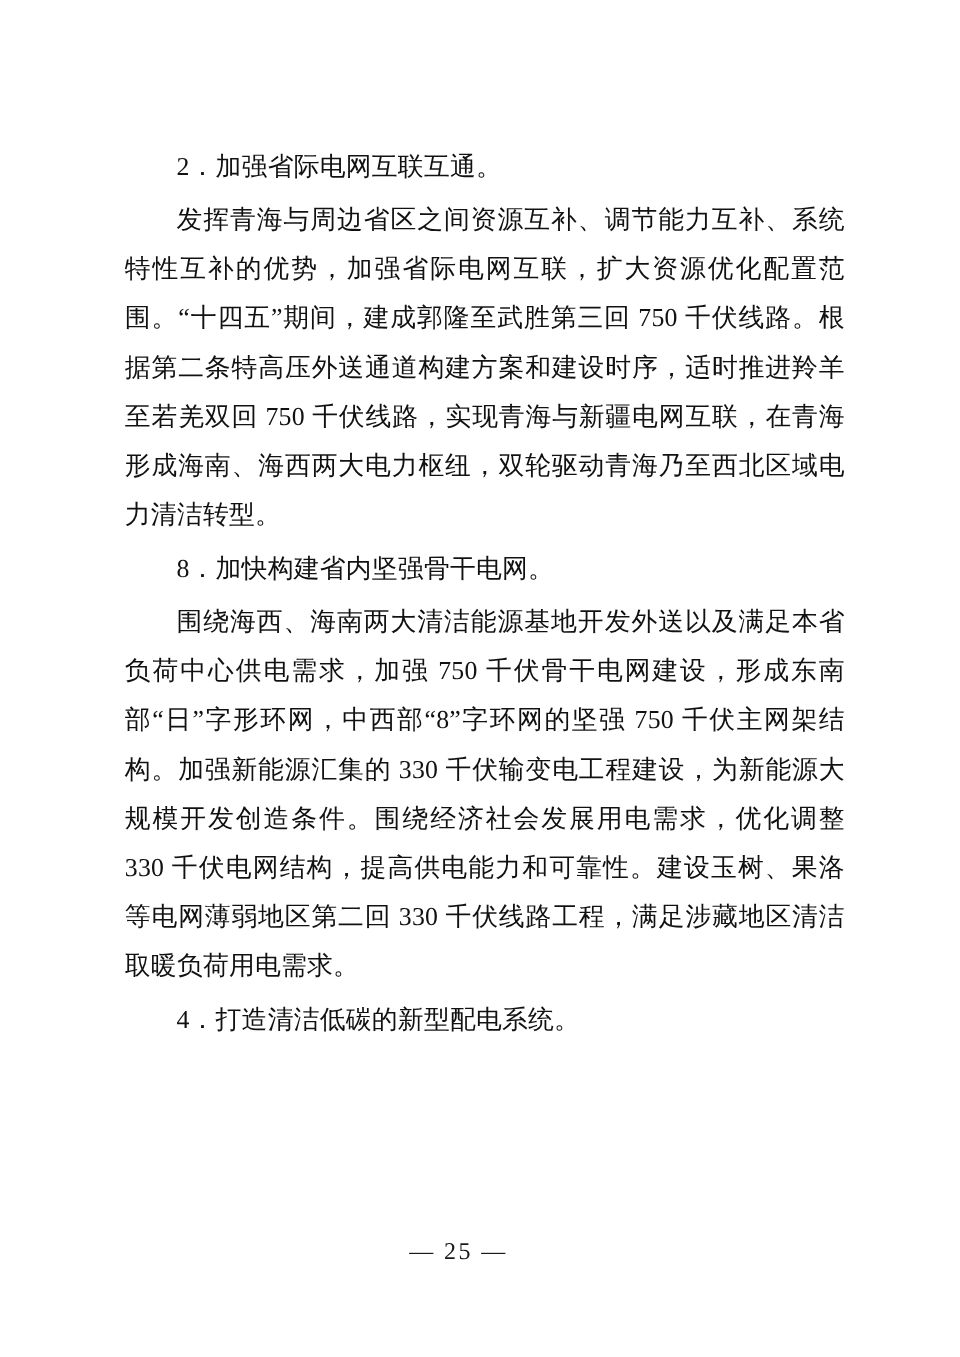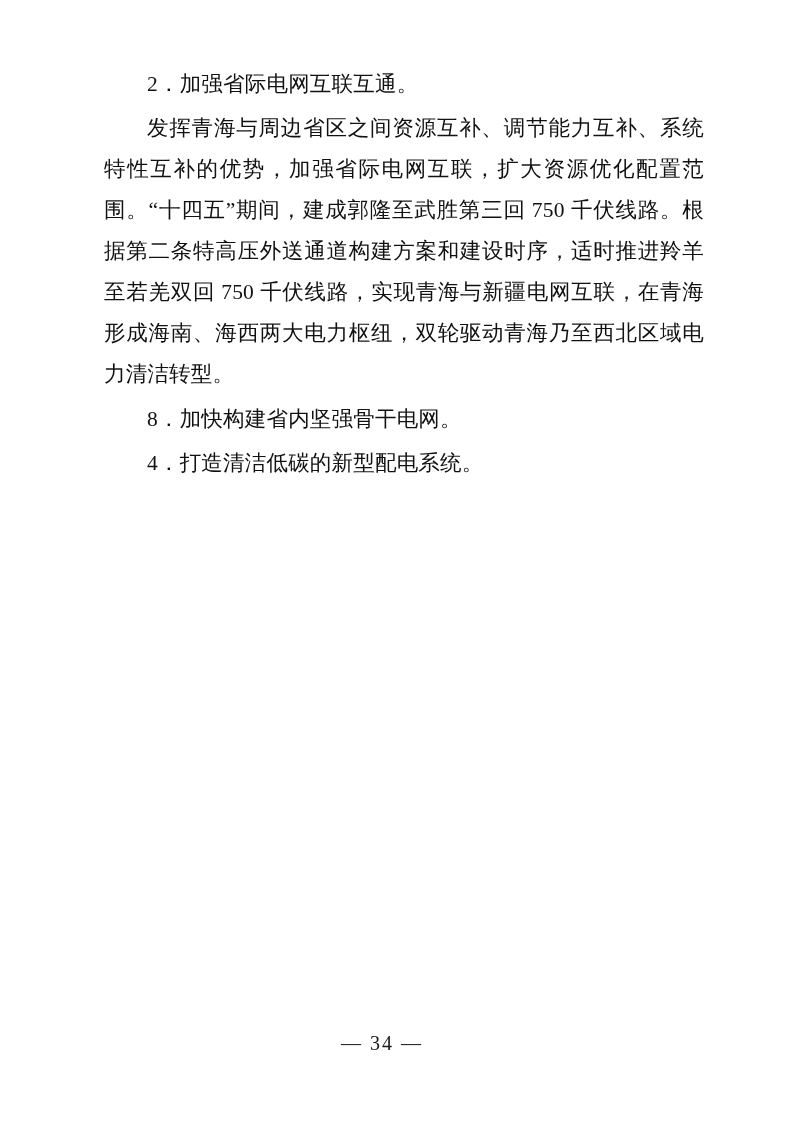--- a/index.html
+++ b/index.html
@@ -12,21 +12,21 @@
     height: 1131px;
     font-family: "Liberation Serif", "DejaVu Serif", serif;
     color: #1a1a1a;
     position: relative;
     overflow: hidden;
   }
   .page {
     width: 800px;
     height: 1131px;
     box-sizing: border-box;
-    padding: 64px 96px 0 104px;
+    padding: 119px 96px 0 104px;
     position: relative;
   }
   .doc-body {
     width: 600px;
   }
   p.para {
     margin: 0 0 4px 0;
     font-size: 21.5px;
     line-height: 41px;
     text-align: justify;
@@ -59,18 +59,19 @@
   }
 </style>
 </head>
 <body>
 
 <div class="page">
   <div class="doc-body">
     <p class="para heading">2．加强省际电网互联互通。</p>
     <p class="para indent">发挥青海与周边省区之间资源互补、调节能力互补、系统特性互补的优势，加强省际电网互联，扩大资源优化配置范围。“十四五”期间，建成郭隆至武胜第三回 750 千伏线路。根据第二条特高压外送通道构建方案和建设时序，适时推进羚羊至若羌双回 750 千伏线路，实现青海与新疆电网互联，在青海形成海南、海西两大电力枢纽，双轮驱动青海乃至西北区域电力清洁转型。</p>
     <p class="para heading">8．加快构建省内坚强骨干电网。</p>
+    <p class="para indent">围绕海西、海南两大清洁能源基地开发外送以及满足本省负荷中心供电需求，加强 750 千伏骨干电网建设，形成东南部“日”字形环网，中西部“8”字环网的坚强 750 千伏主网架结构。加强新能源汇集的 330 千伏输变电工程建设，为新能源大规模开发创造条件。围绕经济社会发展用电需求，优化调整 330 千伏电网结构，提高供电能力和可靠性。建设玉树、果洛等电网薄弱地区第二回 330 千伏线路工程，满足涉藏地区清洁取暖负荷用电需求。</p>
     <p class="para heading">4．打造清洁低碳的新型配电系统。</p>
   </div>
   <div class="footer">
-    <span class="page-number">—  34  —</span>
+    <span class="page-number">—  25  —</span>
   </div>
 </div>
 
 </body></html>

